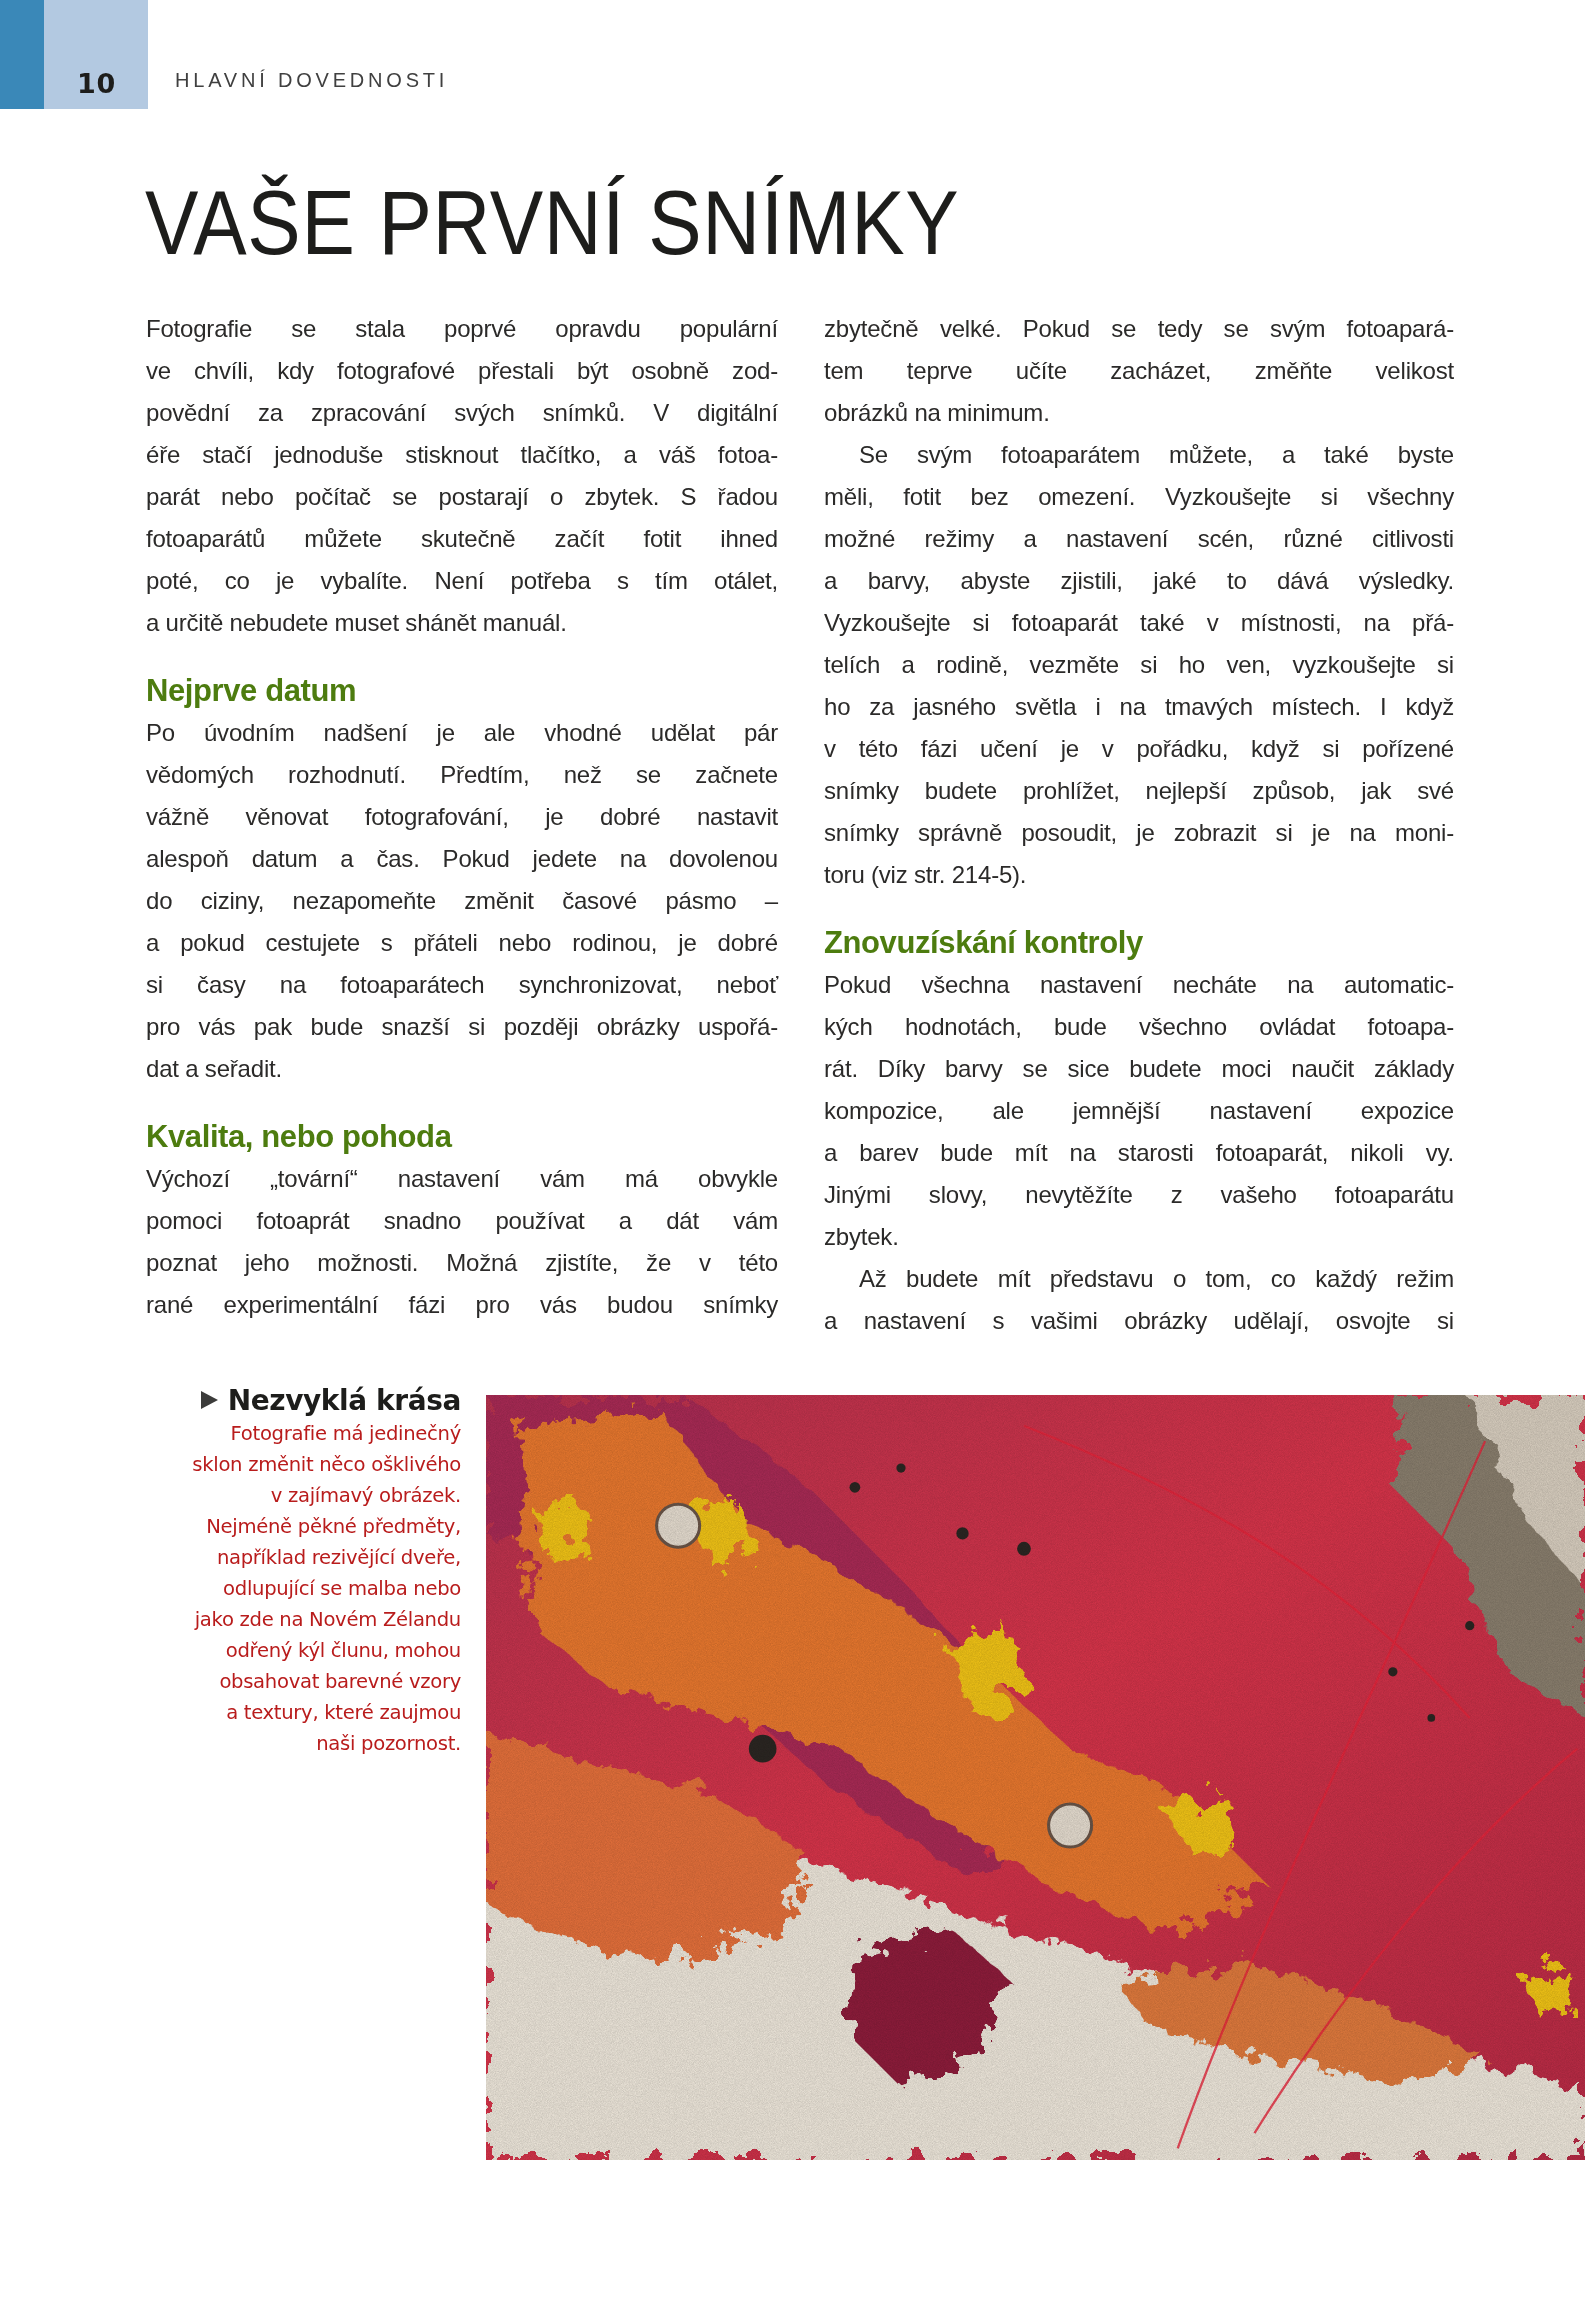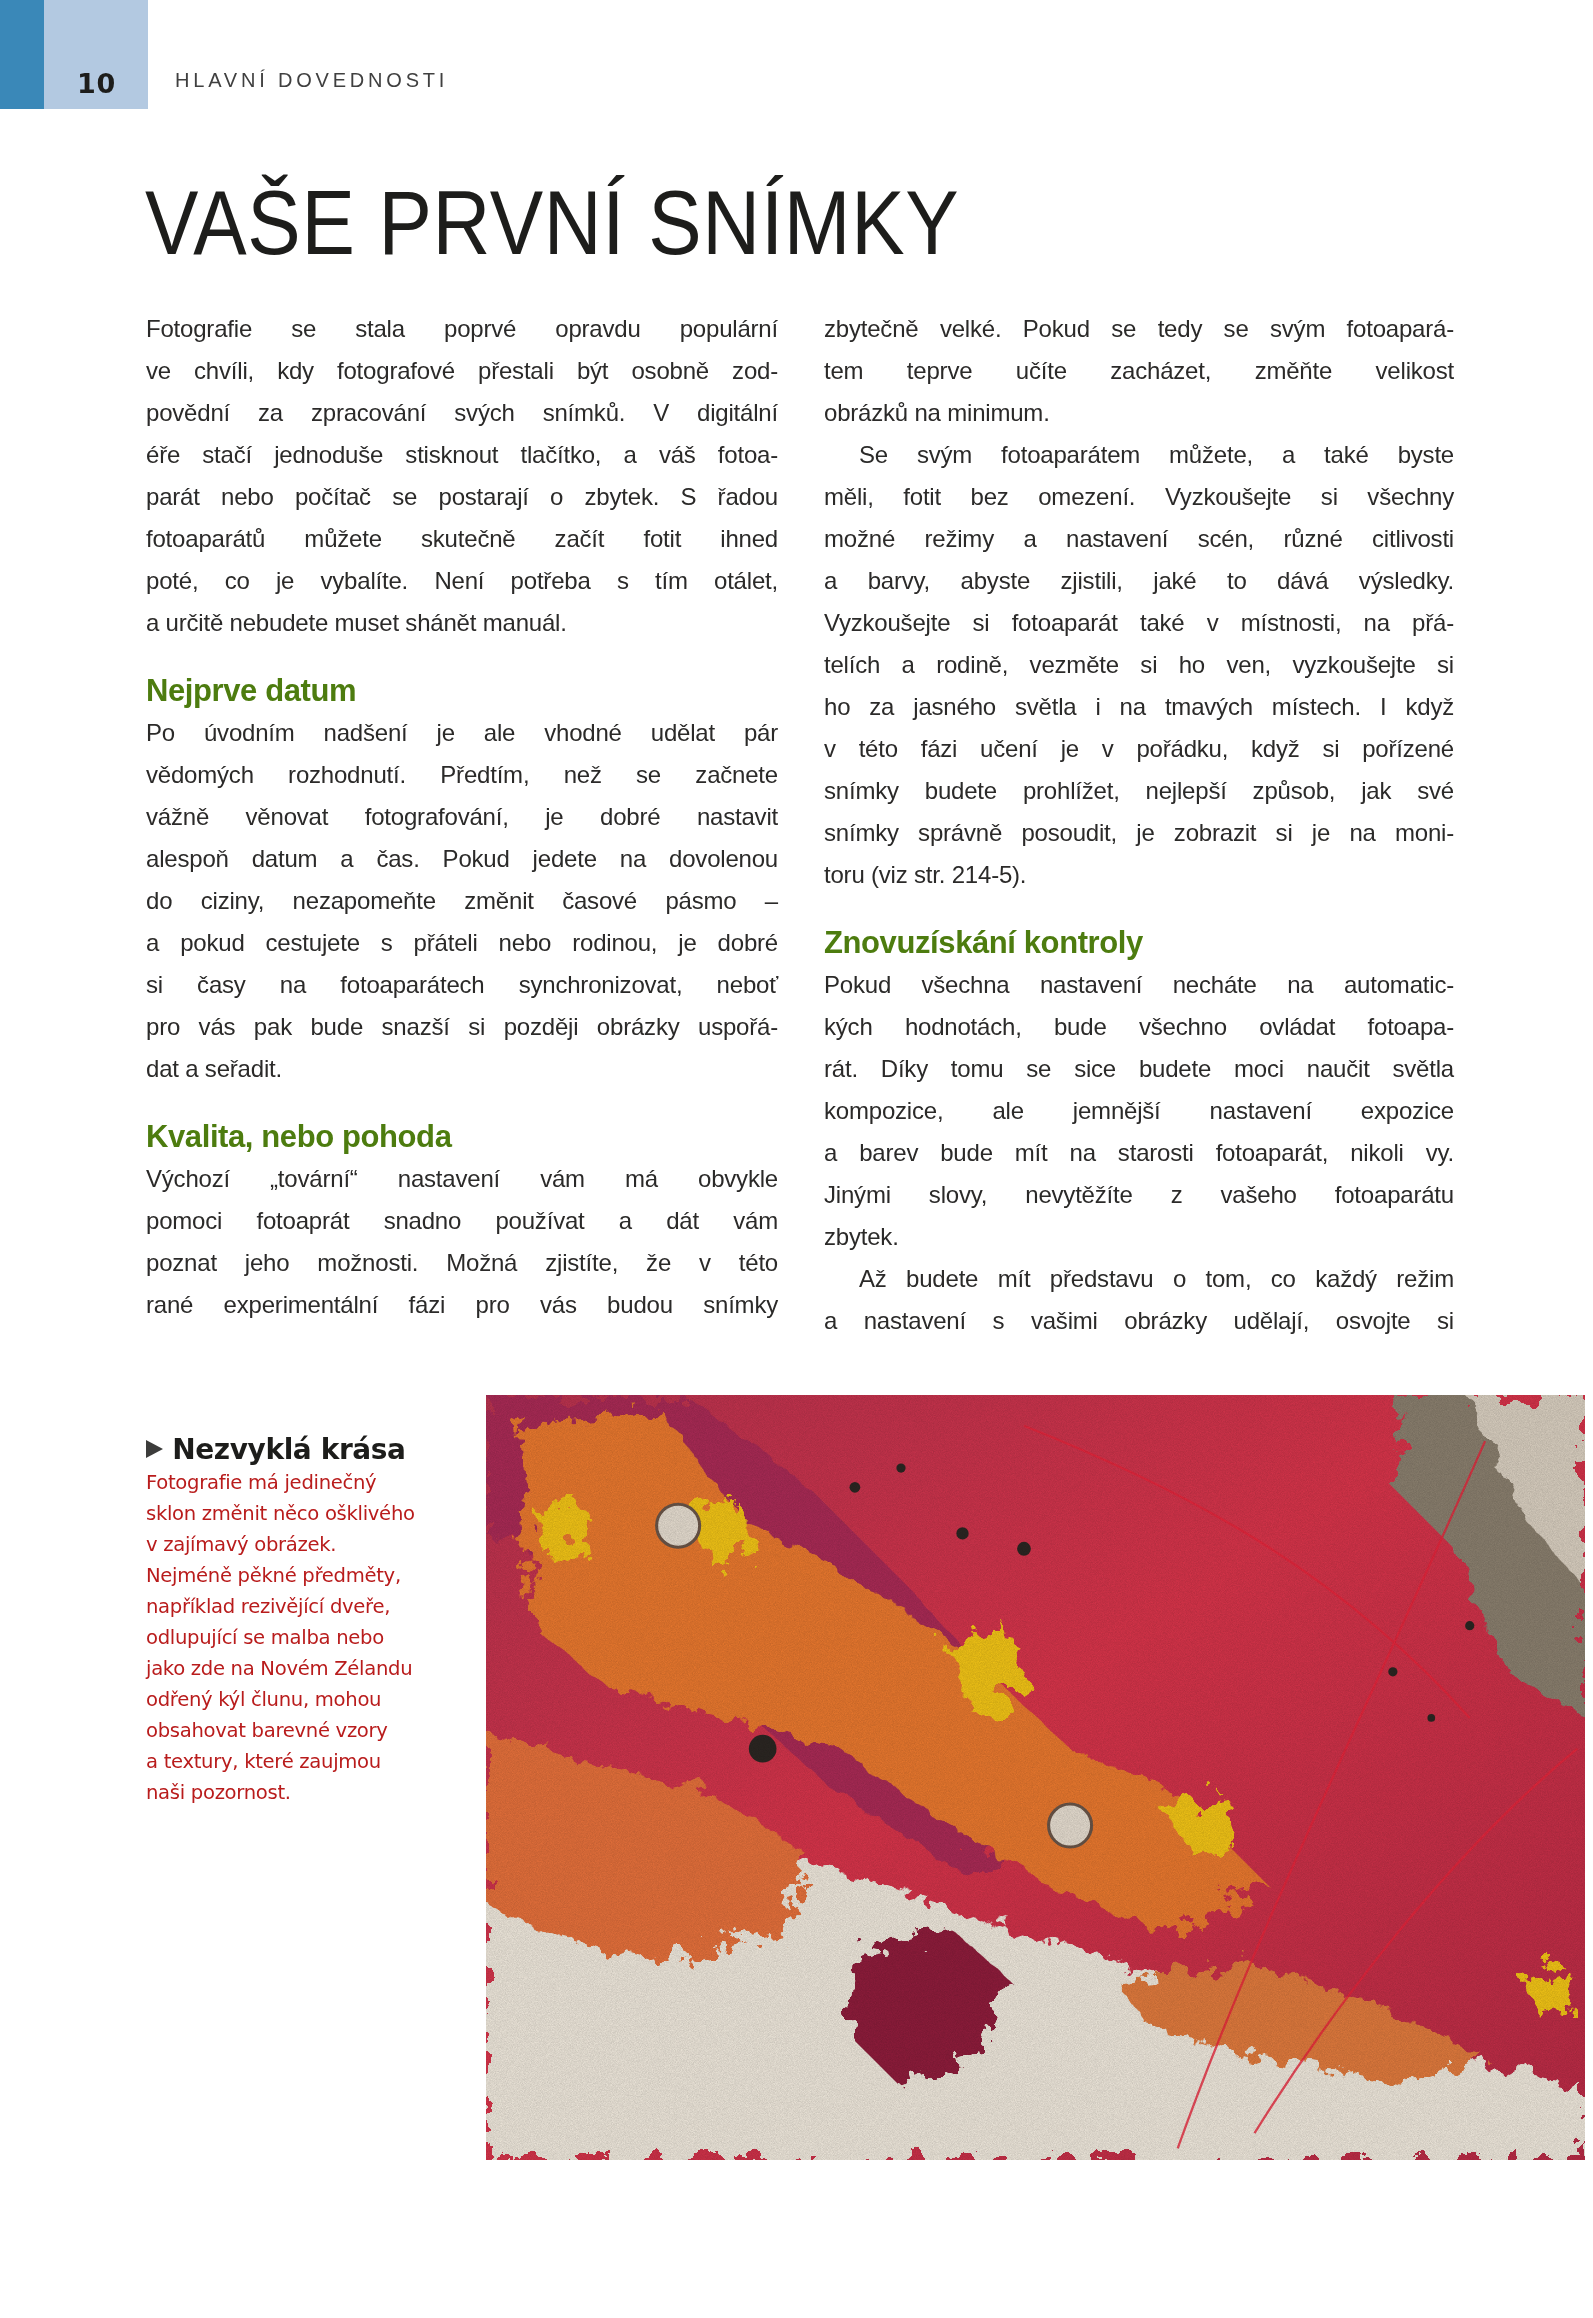--- a/index.html
+++ b/index.html
@@ -9,21 +9,21 @@
   .page-num { position: absolute; left: 77px; top: 68px; font-family: "DejaVu Sans", sans-serif; font-weight: bold; font-size: 27px; color: #1d1d1b; letter-spacing: 0.8px; }
   .running-head { position: absolute; left: 175px; top: 69px; font-family: "Liberation Sans", sans-serif; font-size: 20px; letter-spacing: 3.8px; color: #404040; font-weight: normal; }
   .title { position: absolute; left: 145px; top: 171px; margin: 0; font-family: "Liberation Sans", sans-serif; font-weight: normal; font-size: 91px; letter-spacing: 0.8px; color: #1d1d1b; transform: scaleX(0.88); transform-origin: left top; white-space: nowrap; }
   .col { position: absolute; top: 308px; font-family: "Liberation Sans", sans-serif; font-size: 24px; line-height: 42px; color: #2b2a29; }
   .col-left { left: 146px; width: 632px; }
   .col-right { left: 824px; width: 630px; }
   .line { display: block; text-align: justify; text-align-last: justify; white-space: nowrap; height: 42px; overflow: visible; letter-spacing: -0.2px; }
   .line.last { text-align-last: left; }
   .line.indent { text-indent: 35px; }
   .heading { display: block; font-family: "Liberation Sans", sans-serif; font-weight: bold; font-size: 31px; line-height: 42px; color: #4d7c0f; margin-top: 26px; letter-spacing: -0.4px; }
-  .caption { position: absolute; left: 146px; top: 1433px; width: 315px; font-family: "DejaVu Sans", sans-serif; }
+  .caption { position: absolute; left: 146px; top: 1384px; width: 315px; font-family: "DejaVu Sans", sans-serif; text-align: right; }
   .caption-title { font-weight: bold; font-size: 28px; line-height: 34px; color: #1d1d1b; white-space: nowrap; letter-spacing: -0.4px; }
   .caption-title .tri { display: inline-block; width: 0; height: 0; border-top: 9.2px solid transparent; border-bottom: 9.2px solid transparent; border-left: 17px solid #3c3c3b; margin-right: 9.2px; vertical-align: 1.5px; }
   .caption-line { display: block; font-size: 19.6px; line-height: 31px; color: #b91c1c; white-space: nowrap; letter-spacing: -0.3px; }
   .photo { position: absolute; left: 486px; top: 1395px; width: 1099px; height: 765px; overflow: hidden; background: #c9294a; }
 </style>
 </head>
 <body>
 
 <div class="tab-dark" style="background: rgb(58, 136, 184);"></div>
 <div class="tab-light" style="background: rgb(179, 201, 225);"></div>
@@ -80,21 +80,21 @@
       <span class="line">ho za jasného světla i na tmavých místech. I když</span>
       <span class="line">v této fázi učení je v pořádku, když si pořízené</span>
       <span class="line">snímky budete prohlížet, nejlepší způsob, jak své</span>
       <span class="line">snímky správně posoudit, je zobrazit si je na moni-</span>
       <span class="line last">toru (viz str. 214-5).</span>
     </div>
   <span class="heading">Znovuzískání kontroly</span>
   <div>
       <span class="line">Pokud všechna nastavení necháte na automatic-</span>
       <span class="line">kých hodnotách, bude všechno ovládat fotoapa-</span>
-      <span class="line">rát. Díky tomu se sice budete moci naučit světla</span>
+      <span class="line">rát. Díky barvy se sice budete moci naučit základy</span>
       <span class="line">kompozice, ale jemnější nastavení expozice</span>
       <span class="line">a barev bude mít na starosti fotoaparát, nikoli vy.</span>
       <span class="line">Jinými slovy, nevytěžíte z vašeho fotoaparátu</span>
       <span class="line last">zbytek.</span>
     </div>
   <div>
       <span class="line indent">Až budete mít představu o tom, co každý režim</span>
       <span class="line">a nastavení s vašimi obrázky udělají, osvojte si</span>
     </div>
 </div>

